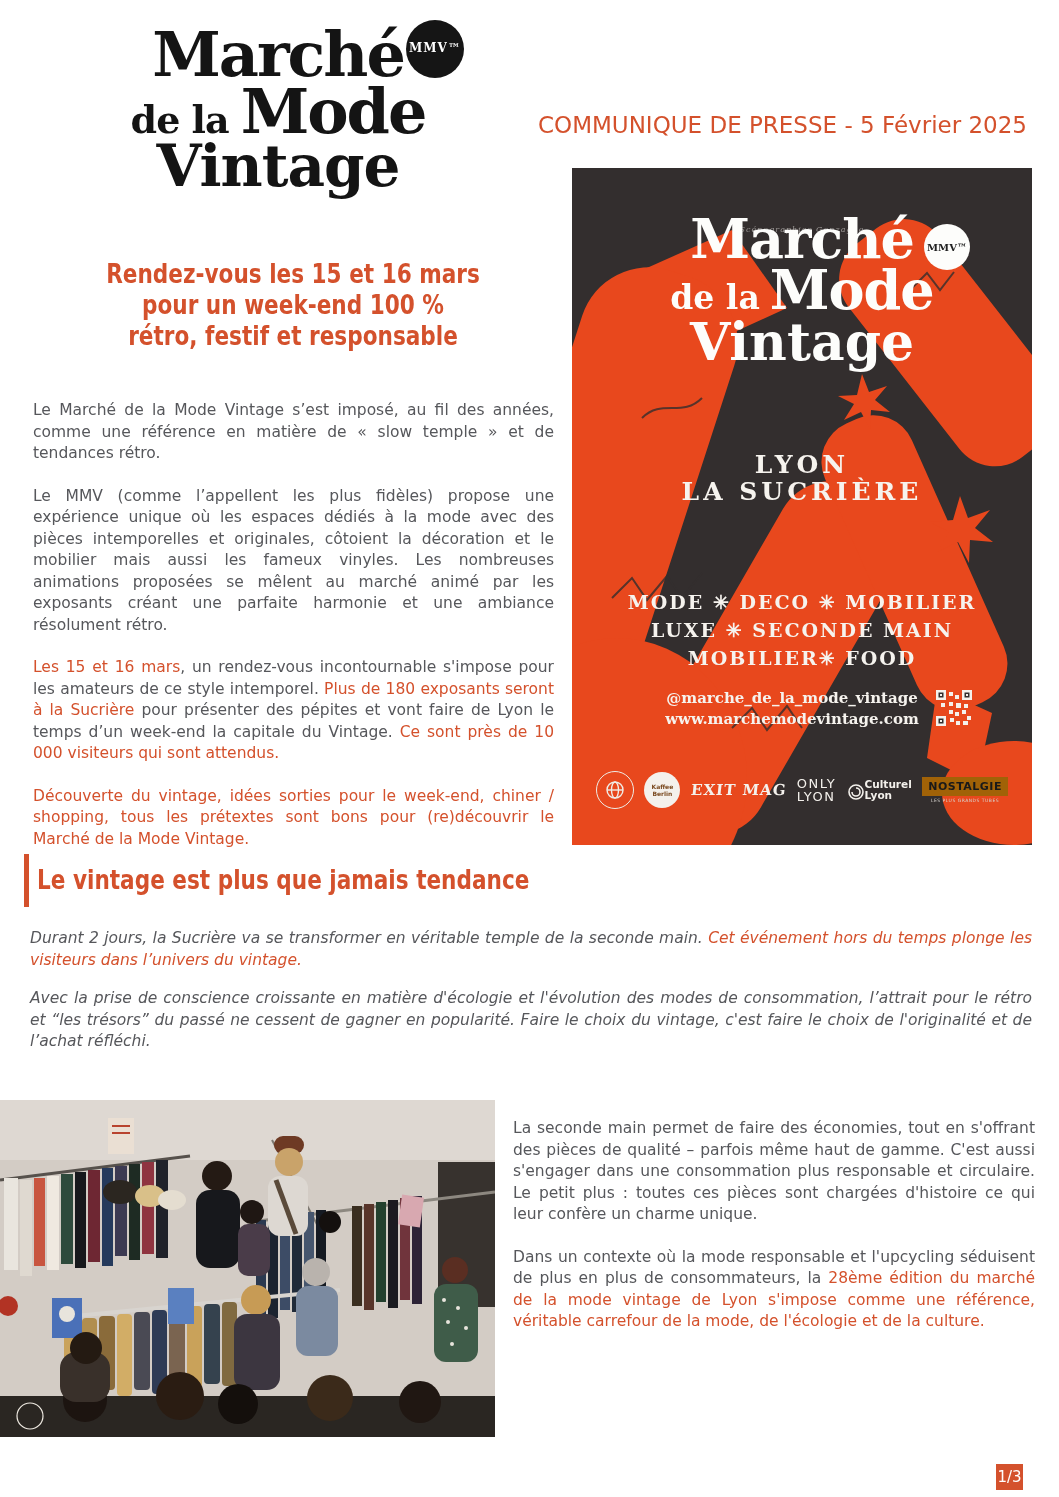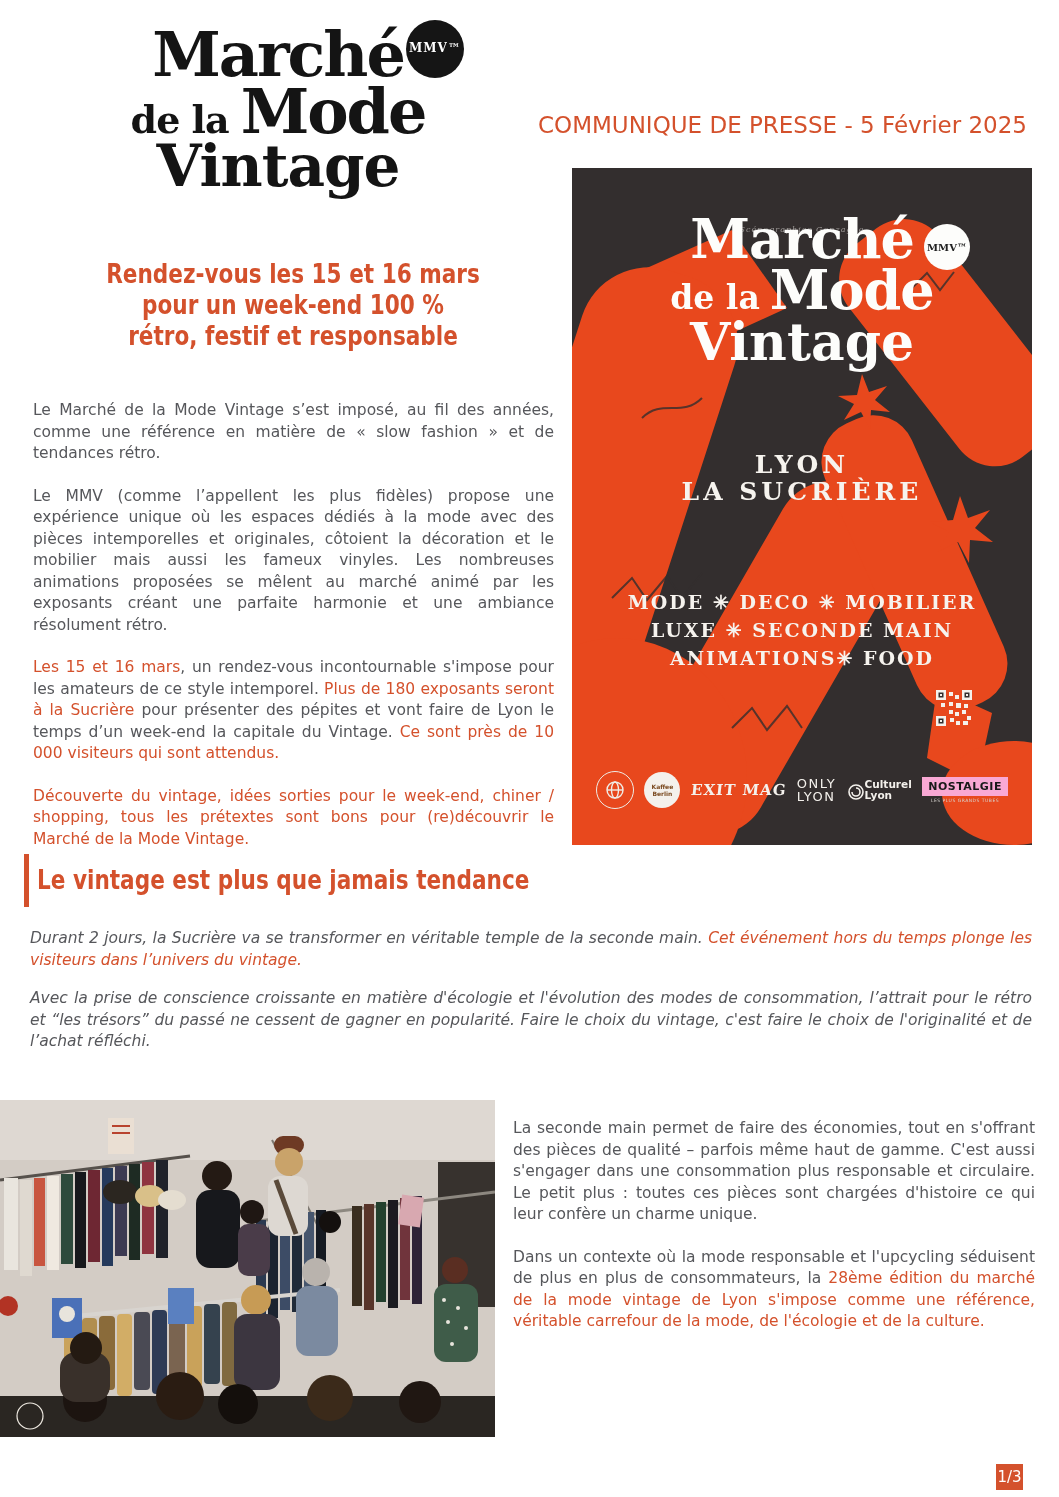--- a/index.html
+++ b/index.html
@@ -66,21 +66,21 @@
         display:flex;align-items:center;justify-content:center;}
   .pt-kaffee{width:36px;height:36px;border-radius:50%;background:#f4f1ec;color:#7a4a20;
         display:flex;align-items:center;justify-content:center;text-align:center;
         font-size:6px;font-weight:bold;line-height:7px;}
   .pt-exit{font-family:"DejaVu Serif", serif;font-weight:bold;font-size:15px;letter-spacing:1px;
         transform:skewX(-6deg);}
   .pt-only{font-weight:normal;font-size:13px;line-height:13px;letter-spacing:1.5px;text-align:left;}
   .pt-cult{display:flex;align-items:flex-end;}
   .pt-cult .txt{font-size:10.5px;font-weight:bold;line-height:11px;text-align:left;}
   .pt-nost{text-align:center;}
-  .pt-nost .box{background:#f9a8d4;color:#191919;font-weight:bold;font-size:11px;
+  .pt-nost .box{background:#a16207;color:#191919;font-weight:bold;font-size:11px;
         padding:3px 6px;letter-spacing:.5px;}
   .pt-nost .tag{font-size:4.5px;letter-spacing:.5px;margin-top:2px;color:#d8d4cf;}
 
   
   .section-bar{position:absolute;left:24px;top:854px;width:5px;height:53px;background:var(--accent);}
   .section-title{position:absolute;left:37px;top:864px;font-size:27px;font-weight:bold;
         color:var(--accent);transform:scaleX(.8);transform-origin:left top;white-space:nowrap;}
 
   
   .wide-col{position:absolute;left:30px;top:928px;width:1002px;
@@ -114,21 +114,21 @@
 
   <div class="press-line">COMMUNIQUE DE PRESSE - 5 Février 2025</div>
 
   <div class="intro-heading">
     <div>Rendez-vous les 15 et 16 mars</div>
     <div>pour un week-end 100 %</div>
     <div>rétro, festif et responsable</div>
   </div>
 
   <div class="intro-col">
-    <p>Le Marché de la Mode Vintage s’est imposé, au fil des années, comme une référence en matière de « slow fashion » et de tendances rétro.</p>
+    <p>Le Marché de la Mode Vintage s’est imposé, au fil des années, comme une référence en matière de « slow temple » et de tendances rétro.</p>
     <p>Le MMV (comme l’appellent les plus fidèles) propose une expérience unique où les espaces dédiés à la mode avec des pièces intemporelles et originales, côtoient la décoration et le mobilier mais aussi les fameux vinyles. Les nombreuses animations proposées se mêlent au marché animé par les exposants créant une parfaite harmonie et une ambiance résolument rétro.</p>
     <p><span class="accent">Les 15 et 16 mars</span><span>, un rendez-vous incontournable s'impose pour les amateurs de ce style intemporel. </span><span class="accent">Plus de 180 exposants seront à la Sucrière</span><span> pour présenter des pépites et vont faire de Lyon le temps d’un week-end la capitale du Vintage. </span><span class="accent">Ce sont près de 10 000 visiteurs qui sont attendus.</span></p>
     <p class="accent">Découverte du vintage, idées sorties pour le week-end, chiner / shopping,  tous les prétextes sont bons pour (re)découvrir le Marché de la Mode Vintage.</p>
   </div>
 
   <div class="poster">
     <svg class="art" width="460" height="677" viewBox="0 0 460 677">
       <g fill="#e8481d">
         <polygon points="30,120 160,62 215,140 95,195"></polygon>
         <rect x="-40" y="95" width="160" height="440" rx="70" transform="rotate(18 40 315)"></rect>
@@ -162,23 +162,27 @@
     <div class="poster-badge">MMV™</div>
 
     <div class="poster-dates">
       <div>LYON</div>
       <div>LA SUCRIÈRE</div>
     </div>
 
     <div class="poster-cats">
       <div>MODE ✳ DECO ✳ MOBILIER</div>
       <div>LUXE ✳ SECONDE MAIN</div>
-      <div>ANIMATIONS✳ FOOD</div>
-    </div>
-
+      <div>MOBILIER✳ FOOD</div>
+    </div>
+
+    <div class="poster-social">
+      <div>@marche_de_la_mode_vintage</div>
+      <div>www.marchemodevintage.com</div>
+    </div>
 
     <svg class="poster-qr" viewBox="0 0 36 36">
       <g fill="#f4f1ec">
         <rect x="0" y="0" width="10" height="10"></rect>
           <rect x="26" y="0" width="10" height="10"></rect>
         <rect x="0" y="26" width="10" height="10"></rect>
         <rect x="13" y="2" width="4" height="4"></rect>
           <rect x="19" y="5" width="4" height="4"></rect>
         <rect x="13" y="12" width="4" height="4"></rect>
           <rect x="5" y="13" width="4" height="4"></rect>

